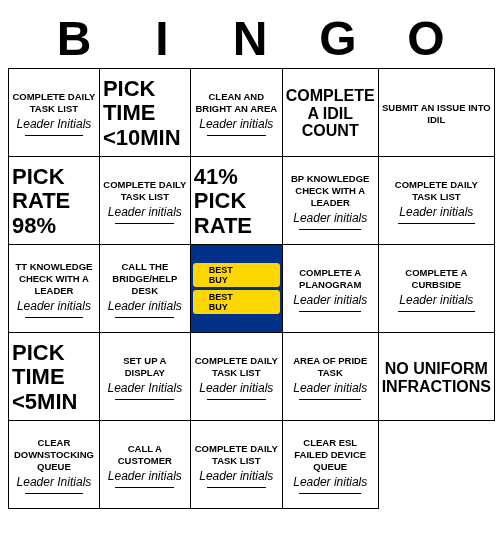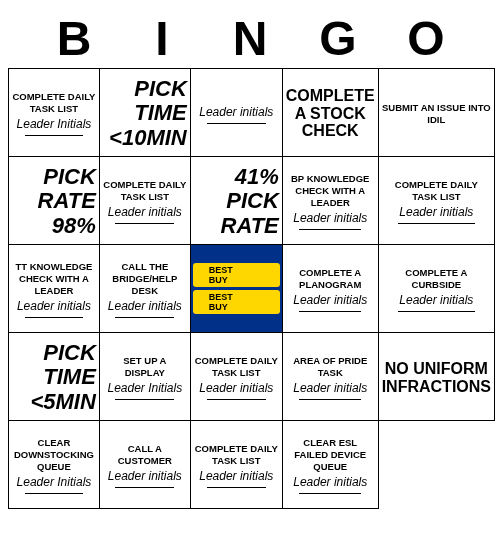--- a/index.html
+++ b/index.html
@@ -69,23 +69,22 @@
       font-style: italic;
     }
     .cell-underline {
       width: 70%;
       border-bottom: 1px solid #000;
       margin-top: 4px;
     }
     .cell-large {
       font-size: 22px;
       font-weight: bold;
-      text-align: right;
+      text-align: left;
       line-height: 1.1;
-      font-style: italic;
     }
     .cell-medium {
       font-size: 16px;
       font-weight: bold;
       text-align: center;
       line-height: 1.1;
     }
     .cell-free {
       background: #003087;
       padding: 2px;
@@ -133,25 +132,26 @@
   <div class="bingo-grid">
   <div class="cell">
         <span class="cell-text">COMPLETE DAILY TASK LIST</span>
         <span class="cell-subtext">Leader Initials</span>
         <div class="cell-underline"></div>
       </div>
       <div class="cell">
         <span class="cell-large">PICK TIME &lt;10MIN</span>
       </div>
       <div class="cell">
-        <span class="cell-subtext">Leader initials</span>
-        <div class="cell-underline"></div>
-      </div>
-      <div class="cell">
-        <span class="cell-medium">COMPLETE A STOCK CHECK</span>
+        <span class="cell-text">CLEAN AND BRIGHT AN AREA</span>
+        <span class="cell-subtext">Leader initials</span>
+        <div class="cell-underline"></div>
+      </div>
+      <div class="cell">
+        <span class="cell-medium">COMPLETE A IDIL COUNT</span>
       </div>
       <div class="cell">
         <span class="cell-text">SUBMIT AN ISSUE INTO IDIL</span>
       </div>
       <div class="cell">
         <span class="cell-large">PICK RATE 98%</span>
       </div>
       <div class="cell">
         <span class="cell-text">COMPLETE DAILY TASK LIST</span>
         <span class="cell-subtext">Leader initials</span>

